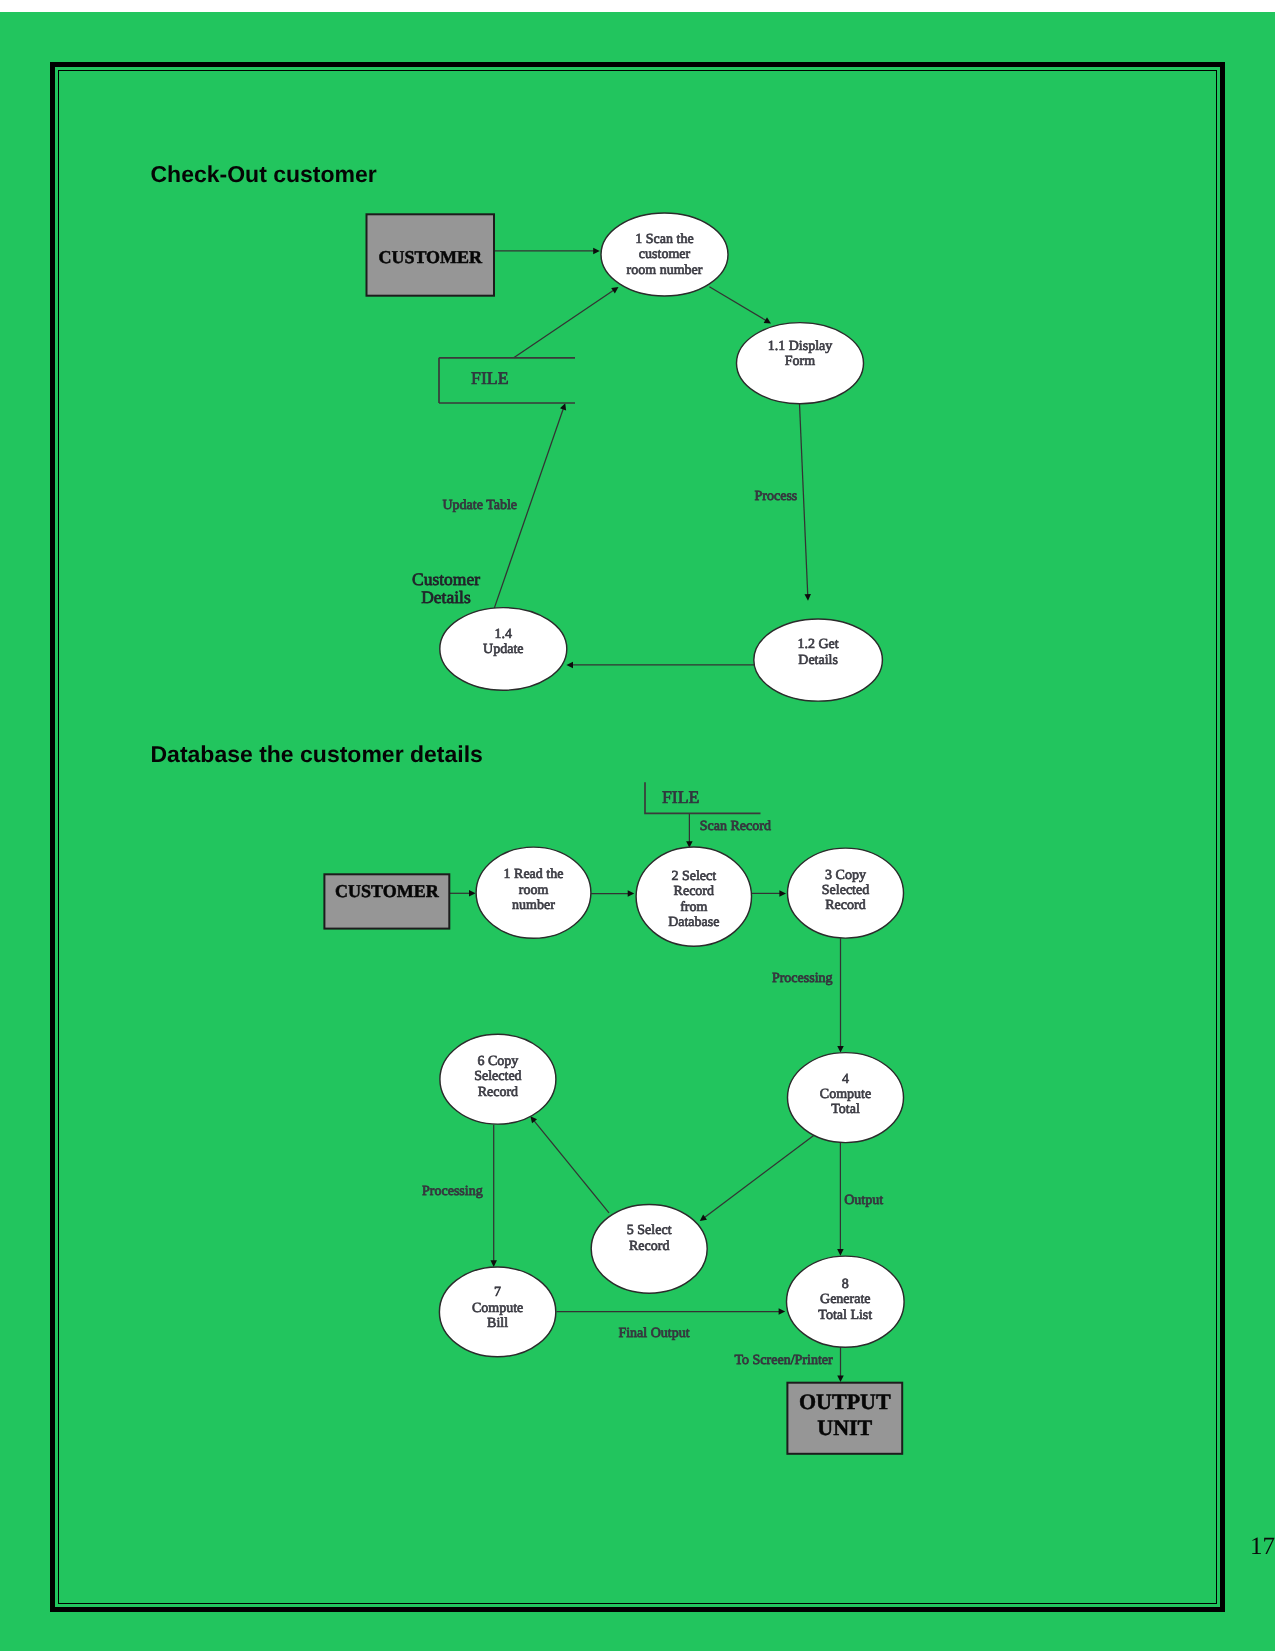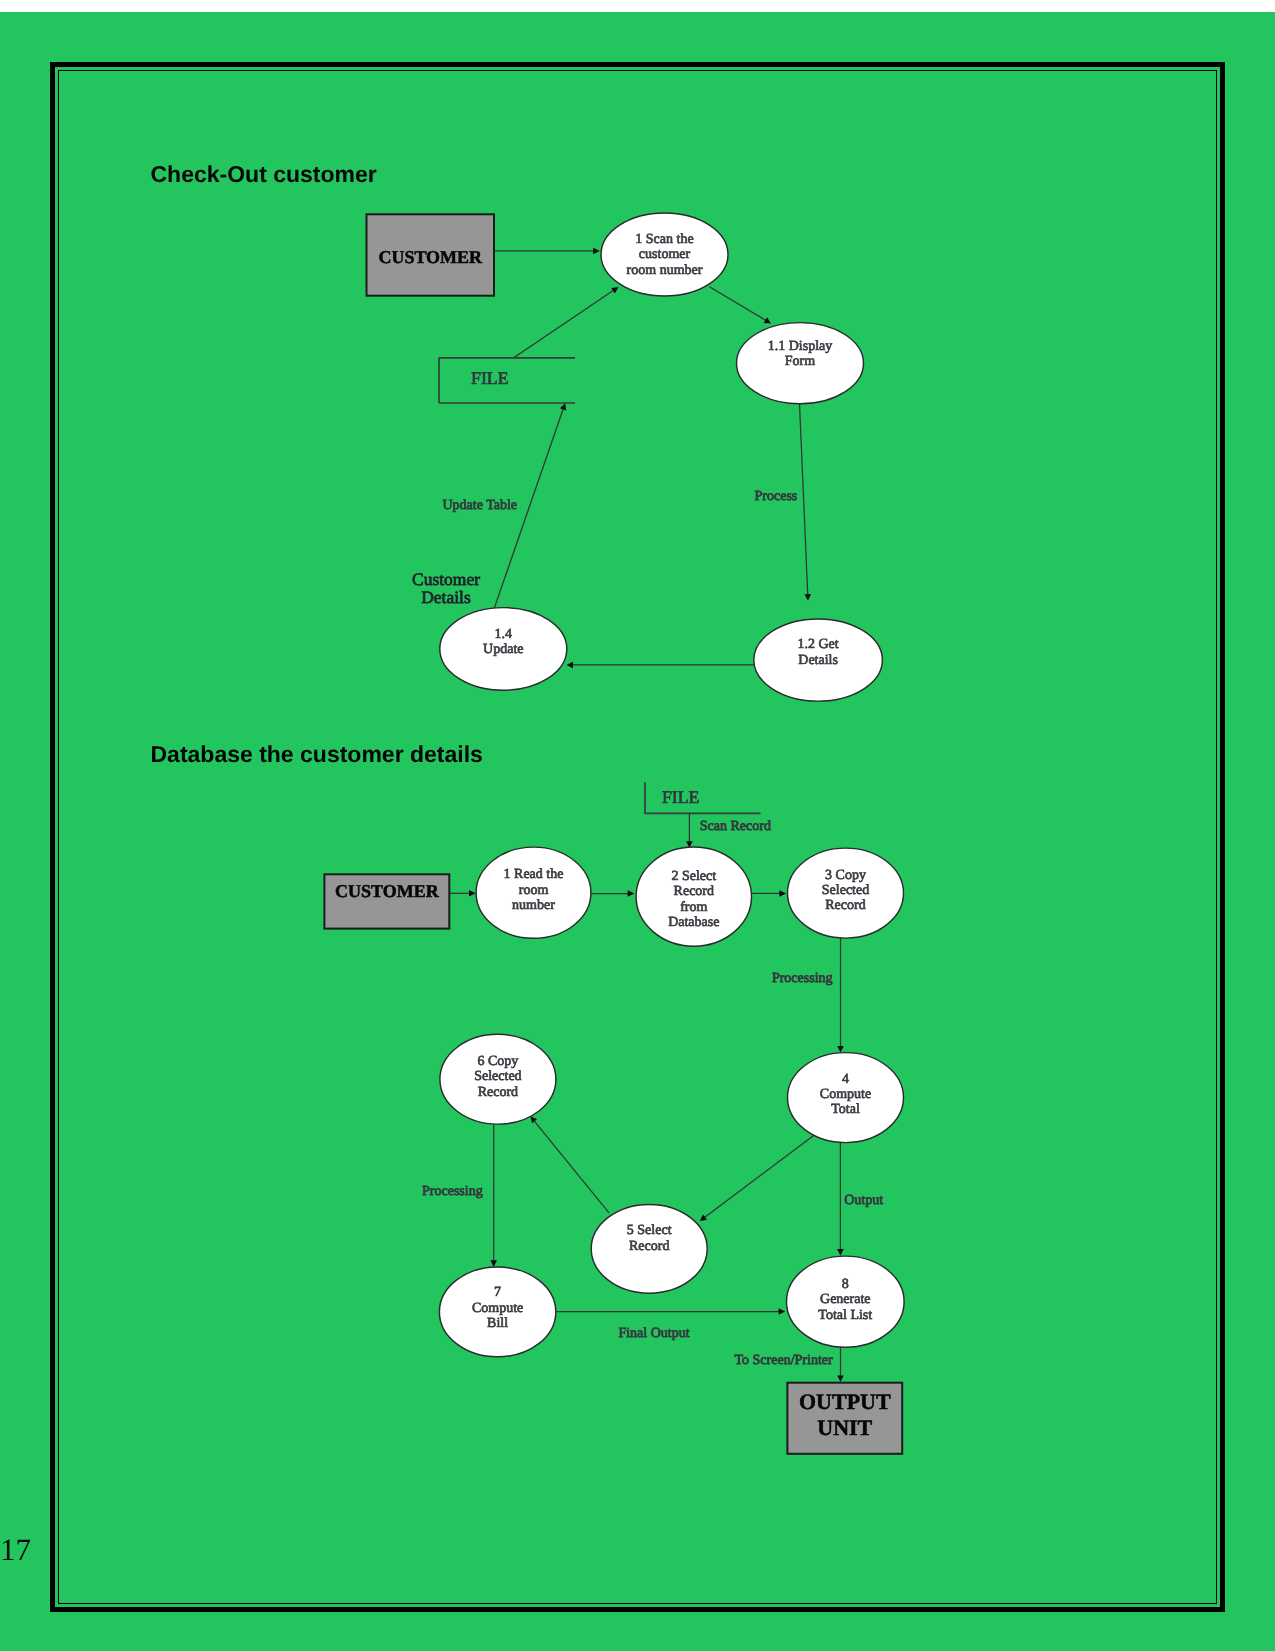--- a/index.html
+++ b/index.html
@@ -9,22 +9,22 @@
        text-rendering:geometricPrecision;}
   #page{position:absolute;left:0;top:0;width:1275px;height:1651px;background:#22c55e;margin-top:12px;}
   .frame-outer{position:absolute;left:50px;top:50px;width:1175px;height:1550px;
        box-sizing:border-box;border:5px solid #000;}
   .frame-inner{position:absolute;left:58px;top:58px;width:1159px;height:1534px;
        box-sizing:border-box;border:1px solid #000;}
   .heading{position:absolute;font-family:"Liberation Sans",sans-serif;
        font-weight:bold;color:#050505;white-space:nowrap;line-height:1;}
   #h1{left:150.5px;top:151px;font-size:23px;}
   #h2{left:150.5px;top:731px;font-size:23px;}
-  #pageno{position:absolute;left:0px;top:1522px;width:1275px;text-align:left;
-       font-family:"Liberation Serif",serif;font-size:31px;color:#0b0b0b;line-height:1;}
+  #pageno{position:absolute;left:0px;top:1522px;width:1275px;text-align:right;
+       font-family:"Liberation Serif",serif;font-size:25px;color:#0b0b0b;line-height:1;}
   svg#svg-root{position:absolute;left:0;top:0;}
   .ellipse{fill:#ffffff;stroke:#2b2b2b;stroke-width:1.45;}
   .extbox{stroke:#1c1c1c;stroke-width:2;}
   .connector{stroke:#333333;stroke-width:1.25;fill:none;stroke-linecap:butt;}
   .arrowhead{fill:#0d0d0d;stroke:none;}
   .storeline{stroke:#3a3a3a;stroke-width:1.7;fill:none;stroke-linecap:butt;}
   svg text{paint-order:stroke fill;stroke-linejoin:round;text-rendering:geometricPrecision;}
   text.node-text{font-family:"Liberation Serif",serif;fill:#3c3c44;stroke:#3c3c44;
        stroke-width:.68px;text-anchor:middle;}
   text.edge-label{font-family:"Liberation Serif",serif;fill:#36363e;stroke:#36363e;

